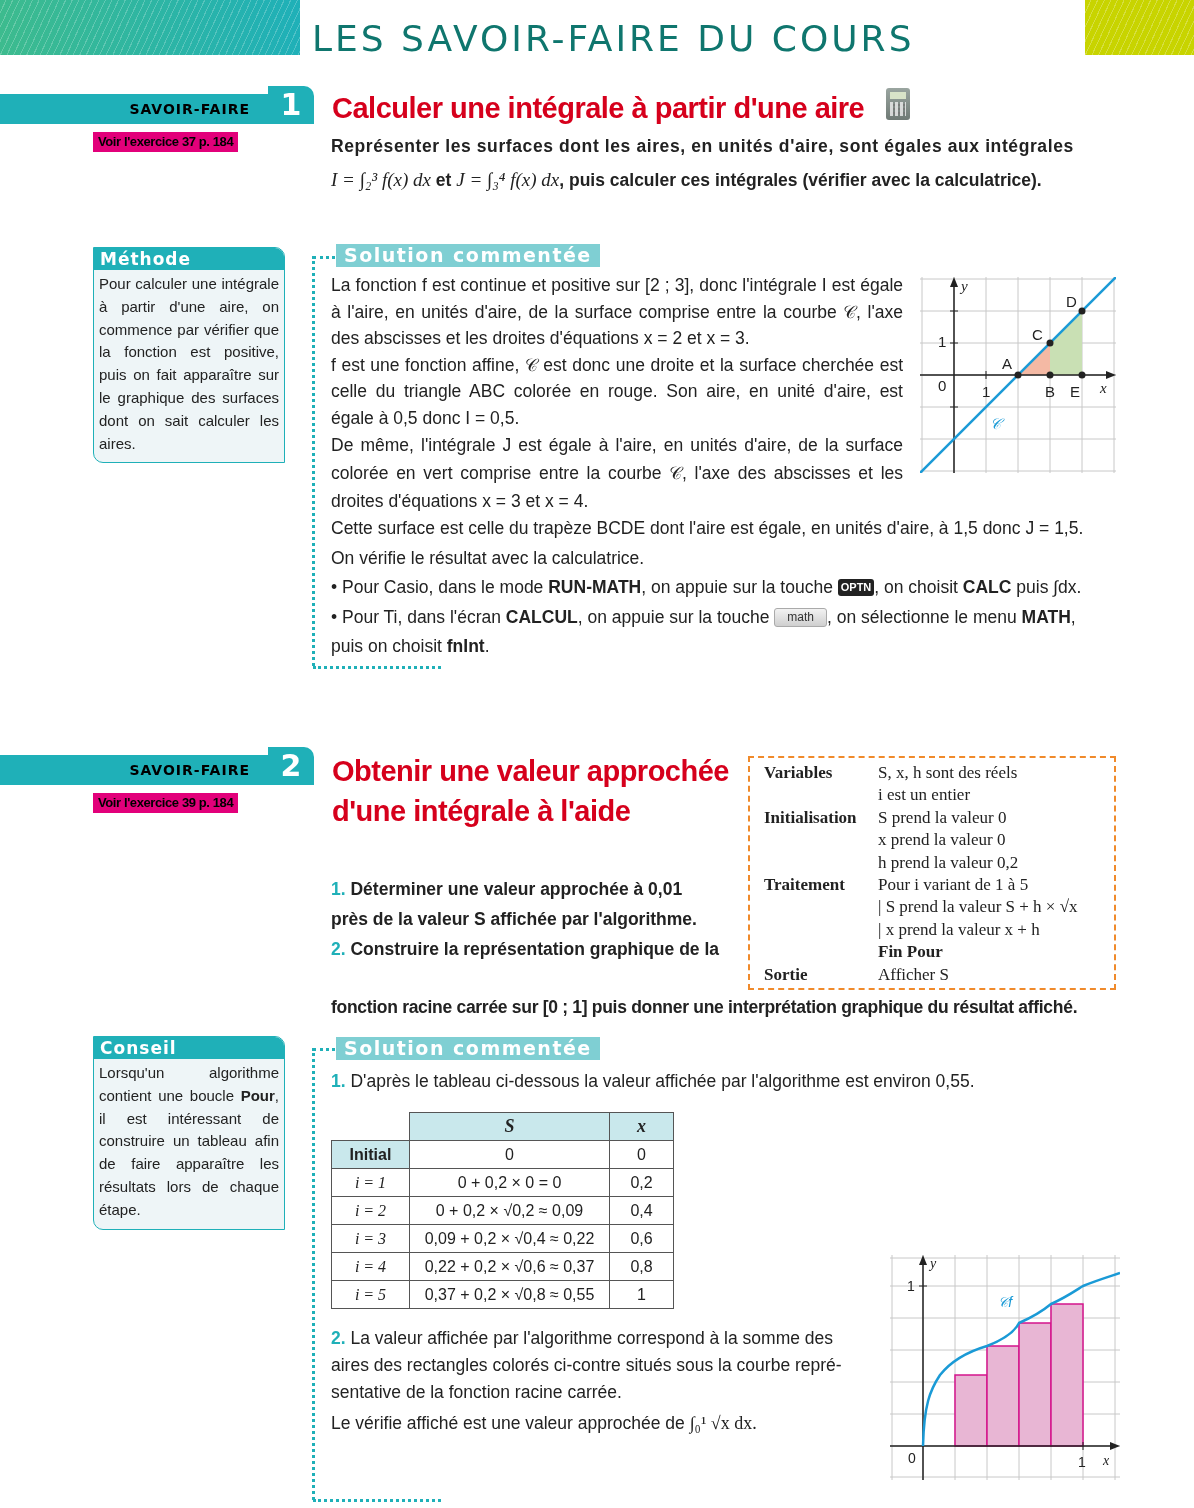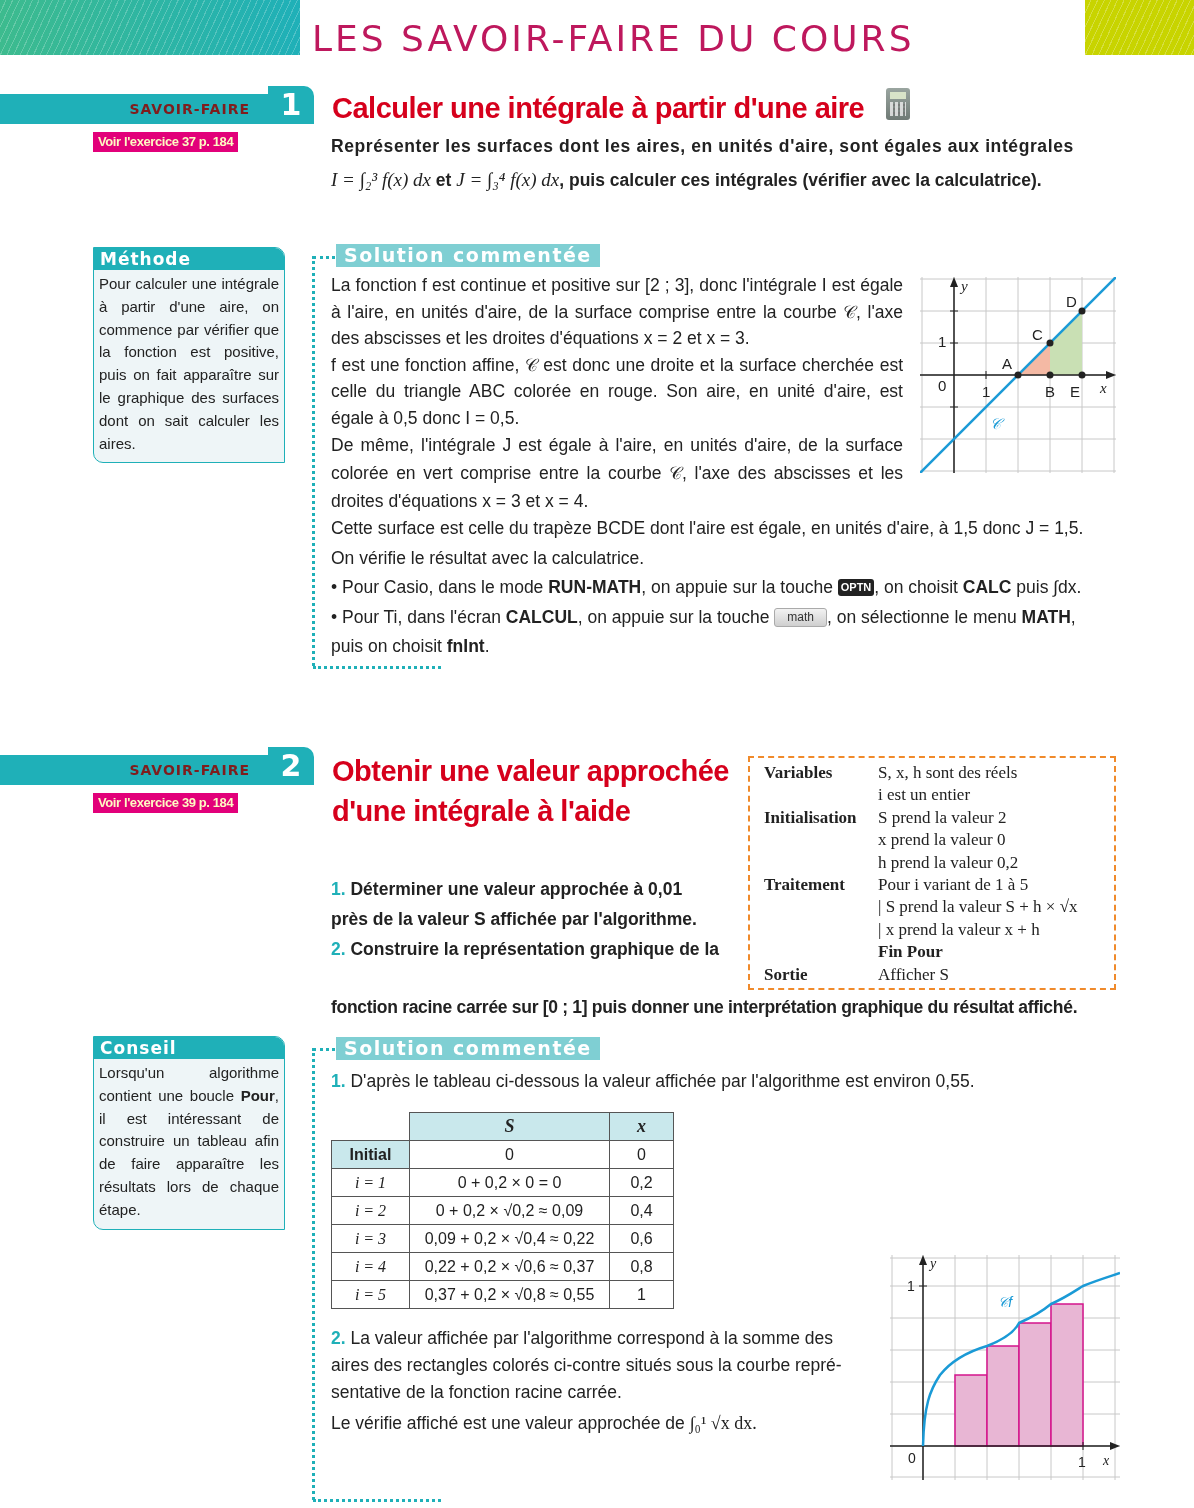--- a/index.html
+++ b/index.html
@@ -11,27 +11,27 @@
   .banner-left { left: 0; top: 0; width: 300px; height: 55px;
     background: repeating-linear-gradient(115deg, rgba(255,255,255,0.0) 0 5px, rgba(255,255,255,0.22) 5px 6px),
                 linear-gradient(90deg, #3dbb8e 0%, #1fb0b8 100%); }
   .banner-right { left: 1085px; top: 0; width: 109px; height: 55px;
     background: repeating-linear-gradient(115deg, rgba(255,255,255,0.0) 0 5px, rgba(255,255,255,0.25) 5px 6px), #c8d400; }
   .banner-title { left: 312px; top: 18px; font-size: 36px; letter-spacing: 3px; color: #1fb0b8;
     font-family: "DejaVu Sans", sans-serif; font-weight: 200; -webkit-text-stroke: 0.2px #1fb0b8; color: transparent;
     -webkit-text-stroke-width: 1.6px; }
 
   
-  .sf-bar { left: 0; height: 30px; width: 268px; background: #1fb0b8; color: #7f1d1d;
+  .sf-bar { left: 0; height: 30px; width: 268px; background: #1fb0b8; color: #000000;
     font-family: "DejaVu Sans", sans-serif; font-weight: bold; font-size: 14px; letter-spacing: 1px;
     text-align: right; padding-right: 18px; line-height: 30px; }
   .sf-num { left: 268px; width: 46px; height: 38px; background: #1fb0b8; color: #fff;
     border-top-right-radius: 10px; font-size: 30px; font-weight: bold; text-align: center; line-height: 38px;
     font-family: "DejaVu Sans", sans-serif; }
-  .sf-link { left: 93px; height: 20px; background: #e2007a; color: #fef9c3; font-size: 13px; font-weight: bold;
+  .sf-link { left: 93px; height: 20px; background: #e2007a; color: #000000; font-size: 13px; font-weight: bold;
     padding: 0 5px; line-height: 20px; letter-spacing: -0.4px; font-family: "Liberation Sans Narrow", "Liberation Sans", sans-serif; }
 
   .title-red { color: #d6001c; font-weight: bold; font-size: 29px; letter-spacing: -0.5px; line-height: 40px; }
 
   .body-bold { font-weight: bold; font-size: 17.5px; line-height: 30px; }
   .body { font-size: 17.5px; line-height: 26.5px; }
   .math { font-family: "Liberation Serif", serif; font-style: italic; }
   .mathr { font-family: "Liberation Serif", serif; }
 
   
@@ -66,21 +66,21 @@
   .calc-icon { display:inline-block; width: 24px; height: 32px; background: linear-gradient(#9aa5a0,#6f7a75); border-radius: 3px; position: relative; }
   .calc-icon::before { content:""; position:absolute; left:4px; top:4px; width:16px; height:7px; background:#d8e3c8; }
   .calc-icon::after { content:""; position:absolute; left:4px; top:14px; width:16px; height:14px;
     background: repeating-linear-gradient(90deg,#eee 0 3px,transparent 3px 5px), repeating-linear-gradient(0deg,transparent 0 2px, #777 2px 4px); opacity: .8; }
   .algo-badge { display:inline-block; background: linear-gradient(#f0a040,#d2691e); color:#fff; font-size: 12px; font-weight: bold; padding: 1px 5px; border-radius: 3px; font-style: italic; vertical-align: 4px; }
 </style>
 </head>
 <body>
 
 <div class="abs banner-left"></div>
-<div class="abs banner-title" style="color:#be185d;-webkit-text-stroke:0;font-weight:normal;font-family:'DejaVu Sans',sans-serif;">LES SAVOIR-FAIRE DU COURS</div>
+<div class="abs banner-title" style="color:#0f766e;-webkit-text-stroke:0;font-weight:normal;font-family:'DejaVu Sans',sans-serif;">LES SAVOIR-FAIRE DU COURS</div>
 <div class="abs banner-right"></div>
 
 <div class="abs sf-bar" style="top:94px;">SAVOIR-FAIRE</div>
 <div class="abs sf-num" style="top:86px;">1</div>
 <div class="abs sf-link" style="top:132px;">Voir l'exercice 37 p. 184</div>
 
 <div class="abs title-red" style="left:332px; top:88px;">
   <span>Calculer une intégrale à partir d'une aire</span>
   <span class="calc-icon" style="margin-left:14px; vertical-align:-2px;"></span>
 </div>
@@ -189,21 +189,21 @@
   <div class="algo-row">
       <div class="algo-key">Variables</div>
       <div class="algo-val">S, x, h sont des réels</div>
     </div>
   <div class="algo-row">
       <div class="algo-key"></div>
       <div class="algo-val">i est un entier</div>
     </div>
   <div class="algo-row">
       <div class="algo-key">Initialisation</div>
-      <div class="algo-val">S prend la valeur 2</div>
+      <div class="algo-val">S prend la valeur 0</div>
     </div>
   <div class="algo-row">
       <div class="algo-key"></div>
       <div class="algo-val">x prend la valeur 0</div>
     </div>
   <div class="algo-row">
       <div class="algo-key"></div>
       <div class="algo-val">h prend la valeur 0,2</div>
     </div>
   <div class="algo-row">

